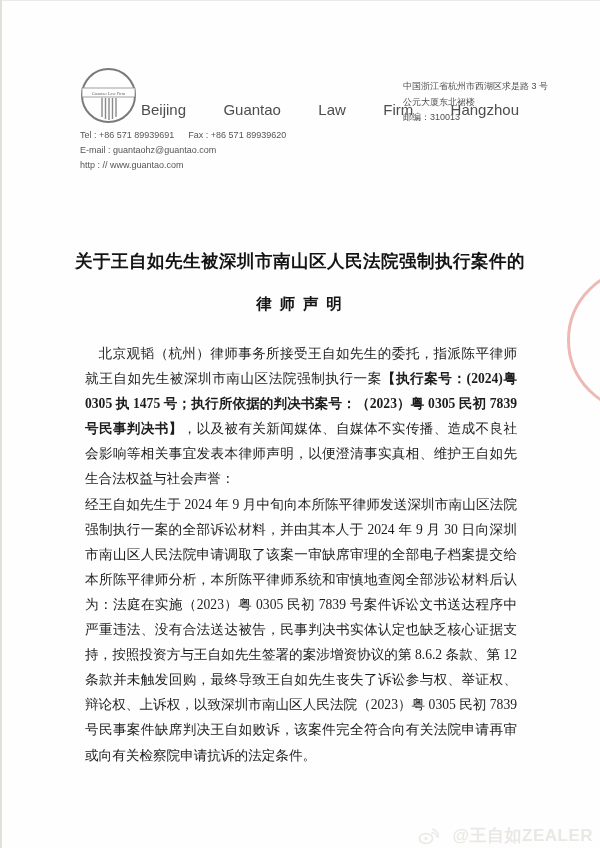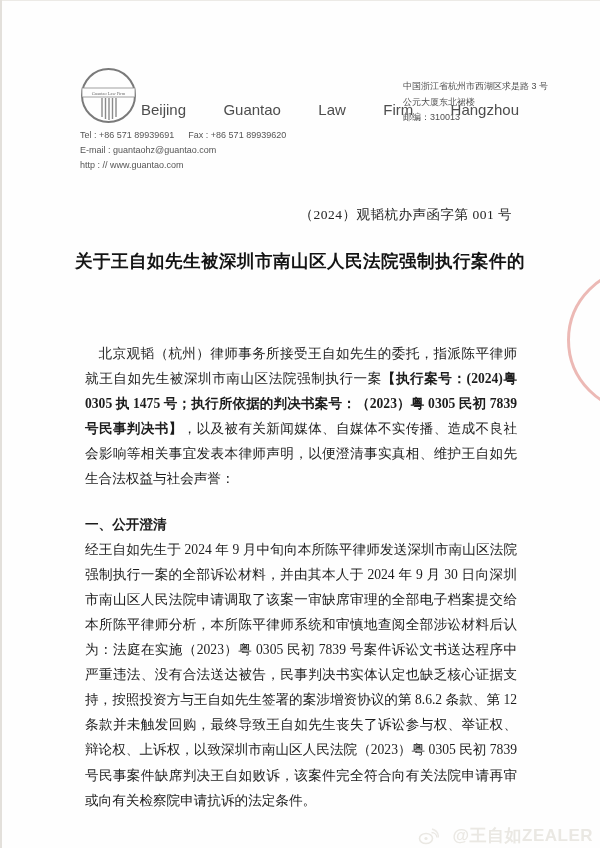--- a/index.html
+++ b/index.html
@@ -125,27 +125,26 @@
     <div class="row">E-mail : guantaohz@guantao.com</div>
     <div class="row">http : // www.guantao.com</div>
   </div>
 
   <div class="addr">
     <div>中国浙江省杭州市西湖区求是路 3 号</div>
     <div>公元大厦东北裙楼</div>
     <div>邮编：310013</div>
   </div>
 
-  <div class="doc-ref">（2024）观韬杭办声函字第 001 号</div>
 
   <div class="title">关于王自如先生被深圳市南山区人民法院强制执行案件的</div>
+  <div class="subtitle">律 师 声 明</div>
 
   <div class="body-text">
     <p class="p1"><span>北京观韬（杭州）律师事务所接受王自如先生的委托，指派陈平律师就王自如先生被深圳市南山区法院强制执行一案</span><span class="bracket-bold">【执行案号：(2024)粤 0305 执 1475 号；执行所依据的判决书案号：（2023）粤 0305 民初 7839 号民事判决书】</span><span>，以及被有关新闻媒体、自媒体不实传播、造成不良社会影响等相关事宜发表本律师声明，以便澄清事实真相、维护王自如先生合法权益与社会声誉：</span></p>
-    <h3 class="section-head">一、公开澄清</h3>
     <p>经王自如先生于 2024 年 9 月中旬向本所陈平律师发送深圳市南山区法院强制执行一案的全部诉讼材料，并由其本人于 2024 年 9 月 30 日向深圳市南山区人民法院申请调取了该案一审缺席审理的全部电子档案提交给本所陈平律师分析，本所陈平律师系统和审慎地查阅全部涉讼材料后认为：法庭在实施（2023）粤 0305 民初 7839 号案件诉讼文书送达程序中严重违法、没有合法送达被告，民事判决书实体认定也缺乏核心证据支持，按照投资方与王自如先生签署的案涉增资协议的第 8.6.2 条款、第 12 条款并未触发回购，最终导致王自如先生丧失了诉讼参与权、举证权、辩论权、上诉权，以致深圳市南山区人民法院（2023）粤 0305 民初 7839 号民事案件缺席判决王自如败诉，该案件完全符合向有关法院申请再审或向有关检察院申请抗诉的法定条件。</p>
   </div>
 
   <div class="seal-arc"></div>
 
   <div class="watermark">
     <span>
       <svg width="21" height="18" viewBox="0 0 21 18">
         <g fill="none" stroke="#eae8e3" stroke-width="1.6">
           <ellipse cx="8" cy="11.5" rx="6.5" ry="5"></ellipse>

